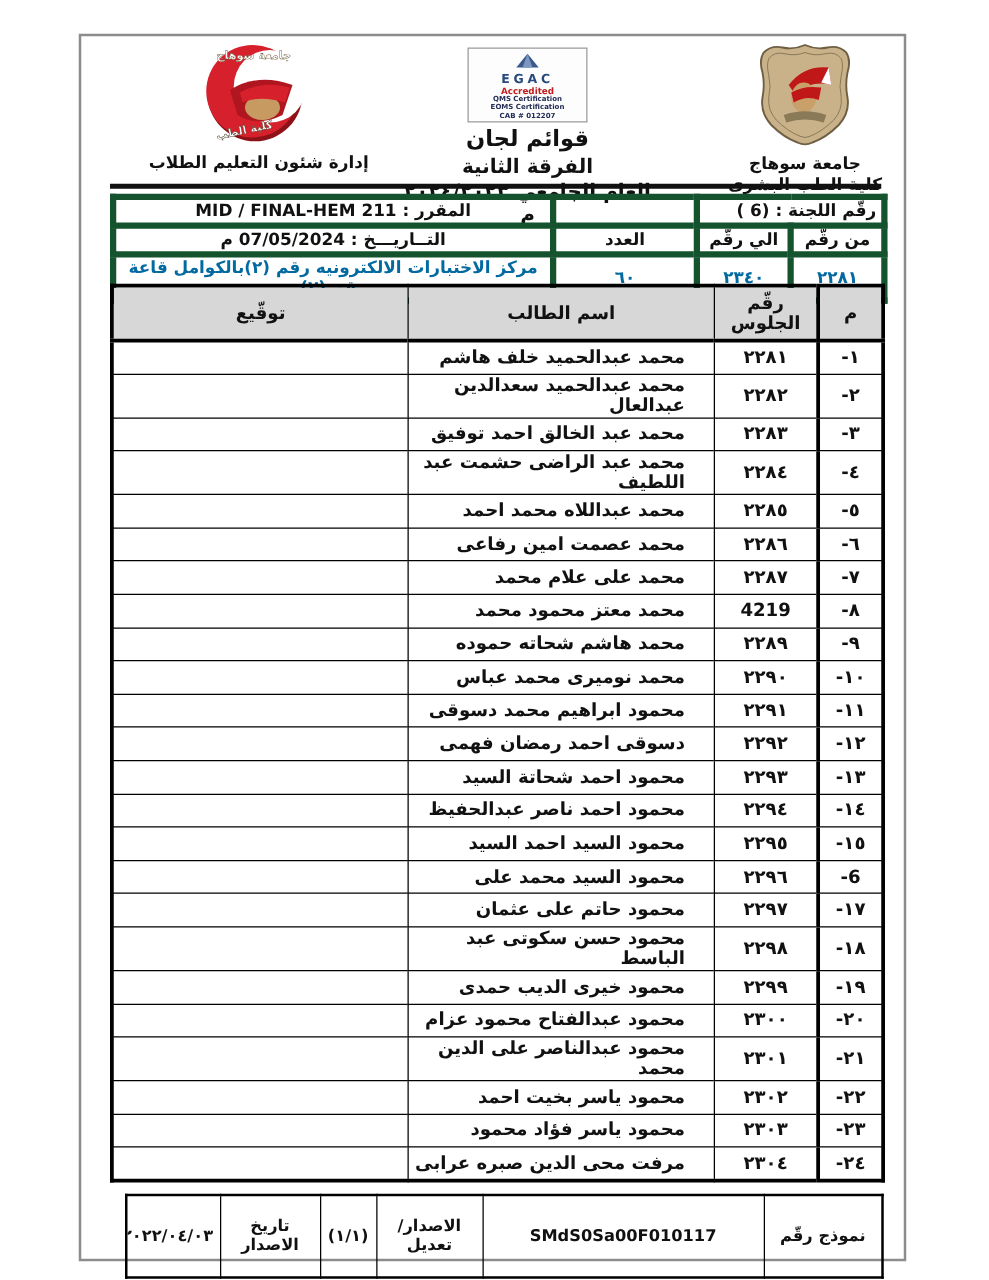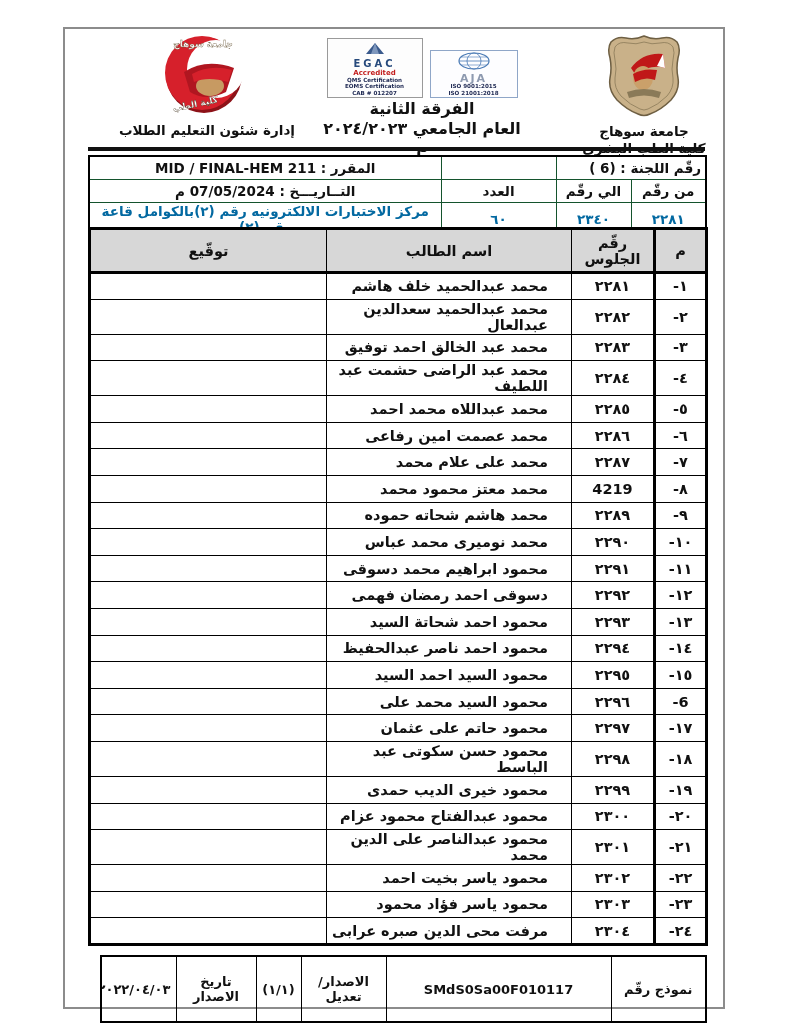--- a/index.html
+++ b/index.html
@@ -25,21 +25,21 @@
   .logo-right{left:578px;top:34px;width:132px;text-align:center;}
   .logo-right .caption{font-size:13.5px;font-weight:bold;line-height:17px;margin-top:1px;}
 
   .top-rule{left:88px;top:147px;width:617px;height:4px;background:#111;}
 
   
   table{border-collapse:collapse;table-layout:fixed;}
   td,th{box-sizing:border-box;overflow:hidden;}
 
   .info-table{left:88px;top:155px;width:617px;direction:rtl;}
-  .info-table td{border:1px solid #14532d;height:23px;font-size:13.5px;font-weight:bold;padding:0 4px;}
+  .info-table td{border:5px solid #14532d;height:23px;font-size:13.5px;font-weight:bold;padding:0 4px;}
   .info-table{border:2px solid #000;}
   .red{color:#0369a1;}
   .note{font-size:12px;}
 
   .main-table{left:88px;top:227px;width:617px;direction:rtl;}
   .main-table{border:3px solid #000;}
   .main-table td,.main-table th{border:1px solid #000;}
   .main-table thead th{background:#d7d7d7;height:44px;font-size:14.5px;font-weight:bold;border-bottom:3px solid #000;}
   .main-table tbody td{height:26.6px;font-size:14.5px;font-weight:bold;}
   .col-index{border-left:3px solid #000 !important;}
@@ -76,33 +76,22 @@
       <svg width="26" height="12" viewBox="0 0 26 12">
         <polygon points="13,0 22,11 4,11" fill="#3a5a8c"></polygon>
         <polygon points="13,0 17,11 9,11" fill="#7e97bd"></polygon>
       </svg>
       <div class="egac-name">EGAC</div>
       <div class="egac-accred">Accredited</div>
       <div class="cert-line">QMS Certification</div>
       <div class="cert-line">EOMS Certification</div>
       <div class="cert-line">CAB # 012207</div>
     </div>
-    <div class="aja-box">
-      <svg width="34" height="18" viewBox="0 0 34 18">
-        <ellipse cx="17" cy="9" rx="15" ry="8" fill="none" stroke="#4a7ab5" stroke-width="1.2"></ellipse>
-        <ellipse cx="17" cy="9" rx="7" ry="8" fill="none" stroke="#4a7ab5" stroke-width="0.8"></ellipse>
-        <line x1="2" y1="9" x2="32" y2="9" stroke="#4a7ab5" stroke-width="0.8"></line>
-        <line x1="4" y1="5" x2="30" y2="5" stroke="#4a7ab5" stroke-width="0.6"></line>
-        <line x1="4" y1="13" x2="30" y2="13" stroke="#4a7ab5" stroke-width="0.6"></line>
-      </svg>
-      <div class="aja-name">AJA</div>
-      <div class="cert-line">ISO 9001:2015</div>
-      <div class="cert-line">ISO 21001:2018</div>
-    </div>
   </div>
+  <div class="title1">قوائم لجان</div>
   <div class="title2">الفرقة الثانية</div>
   <div class="title3">العام الجامعي ٢٠٢٤/٢٠٢٣ م</div>
 </div>
 
 <div class="abs logo-right">
   <svg width="74" height="84" viewBox="0 0 74 84">
     <path d="M37 2 Q46 6 55 4 Q64 2 70 8 Q74 14 71 24 Q69 34 71 44 Q73 56 64 66 Q54 76 43 80 Q37 83 31 80 Q20 76 10 66 Q1 56 3 44 Q5 34 3 24 Q0 14 4 8 Q10 2 19 4 Q28 6 37 2 Z" fill="#c9b189" stroke="#6e5f43" stroke-width="1.5"></path>
     <path d="M37 8 Q45 11 53 9 Q62 7 66 13 Q68 18 66 26 Q64 35 66 44 Q67 54 60 62 Q51 71 41 75 Q37 77 33 75 Q23 71 14 62 Q7 54 8 44 Q10 35 8 26 Q6 18 8 13 Q12 7 21 9 Q29 11 37 8 Z" fill="none" stroke="#8a7a58" stroke-width="0.8"></path>
     <path d="M24 34 Q36 18 56 20 L58 34 Q44 30 28 40 Z" fill="#c01818"></path>
     <path d="M56 20 L58 34 L50 32 Z" fill="#ffffff"></path>

